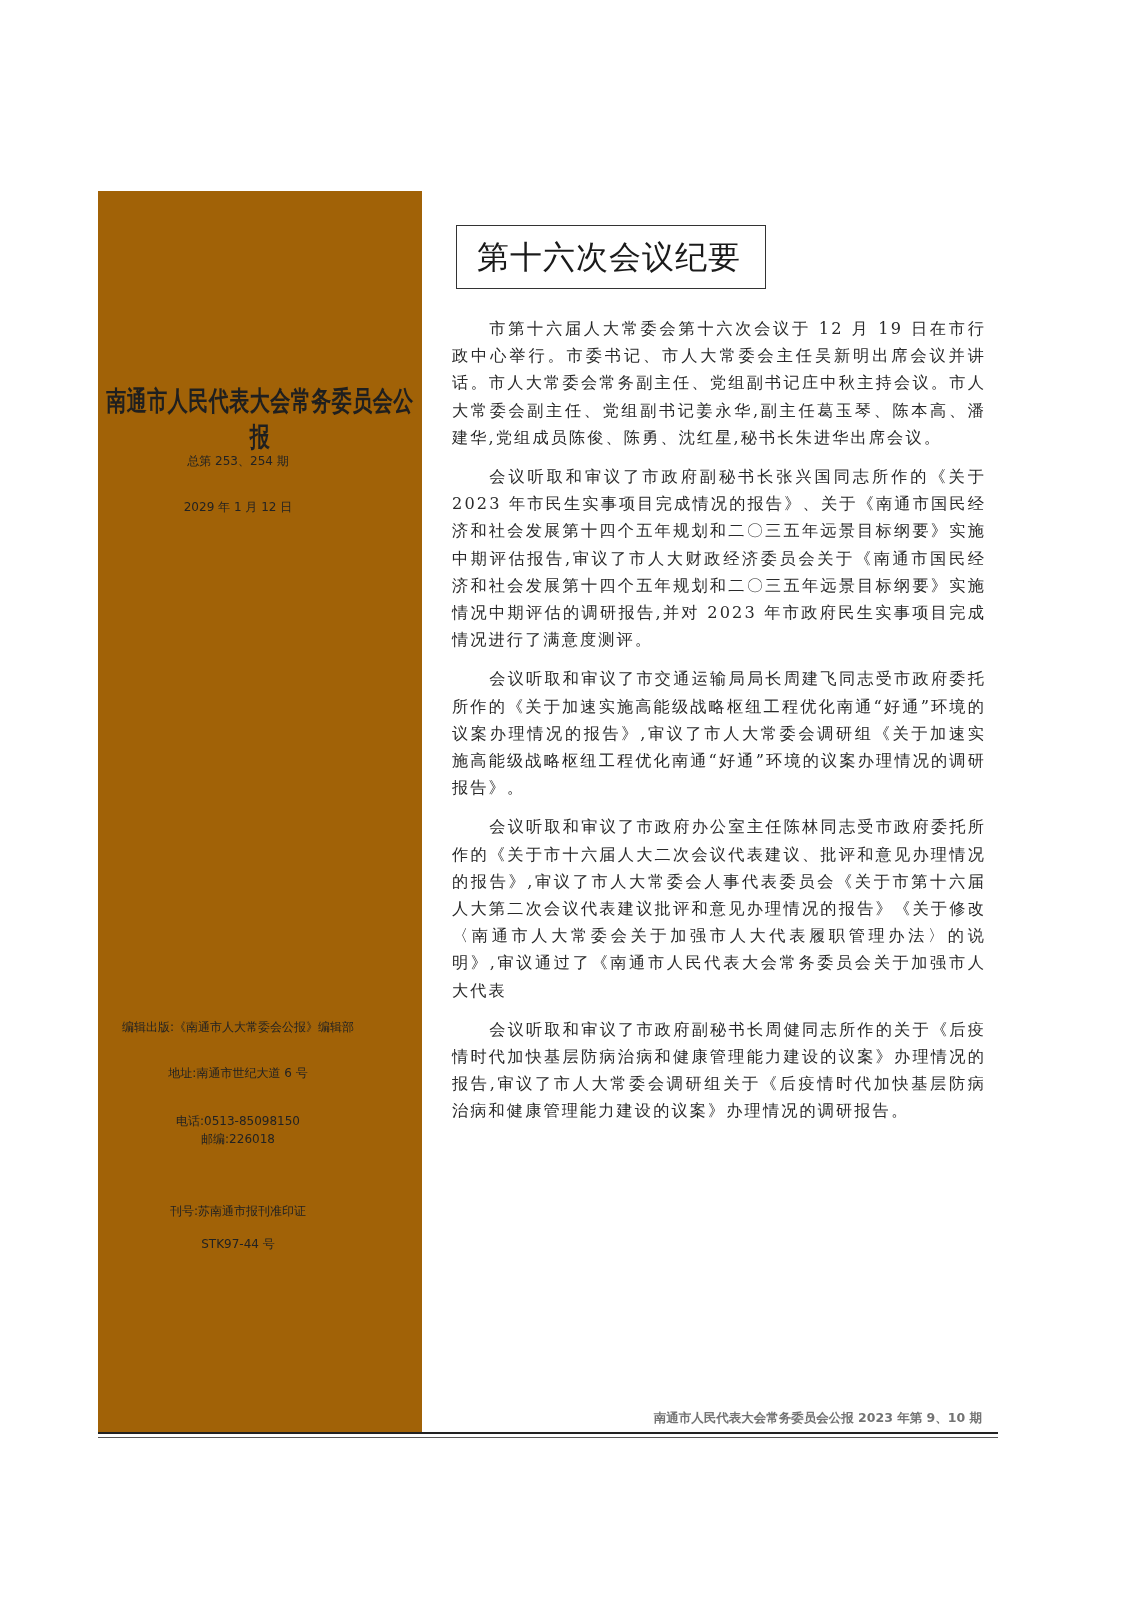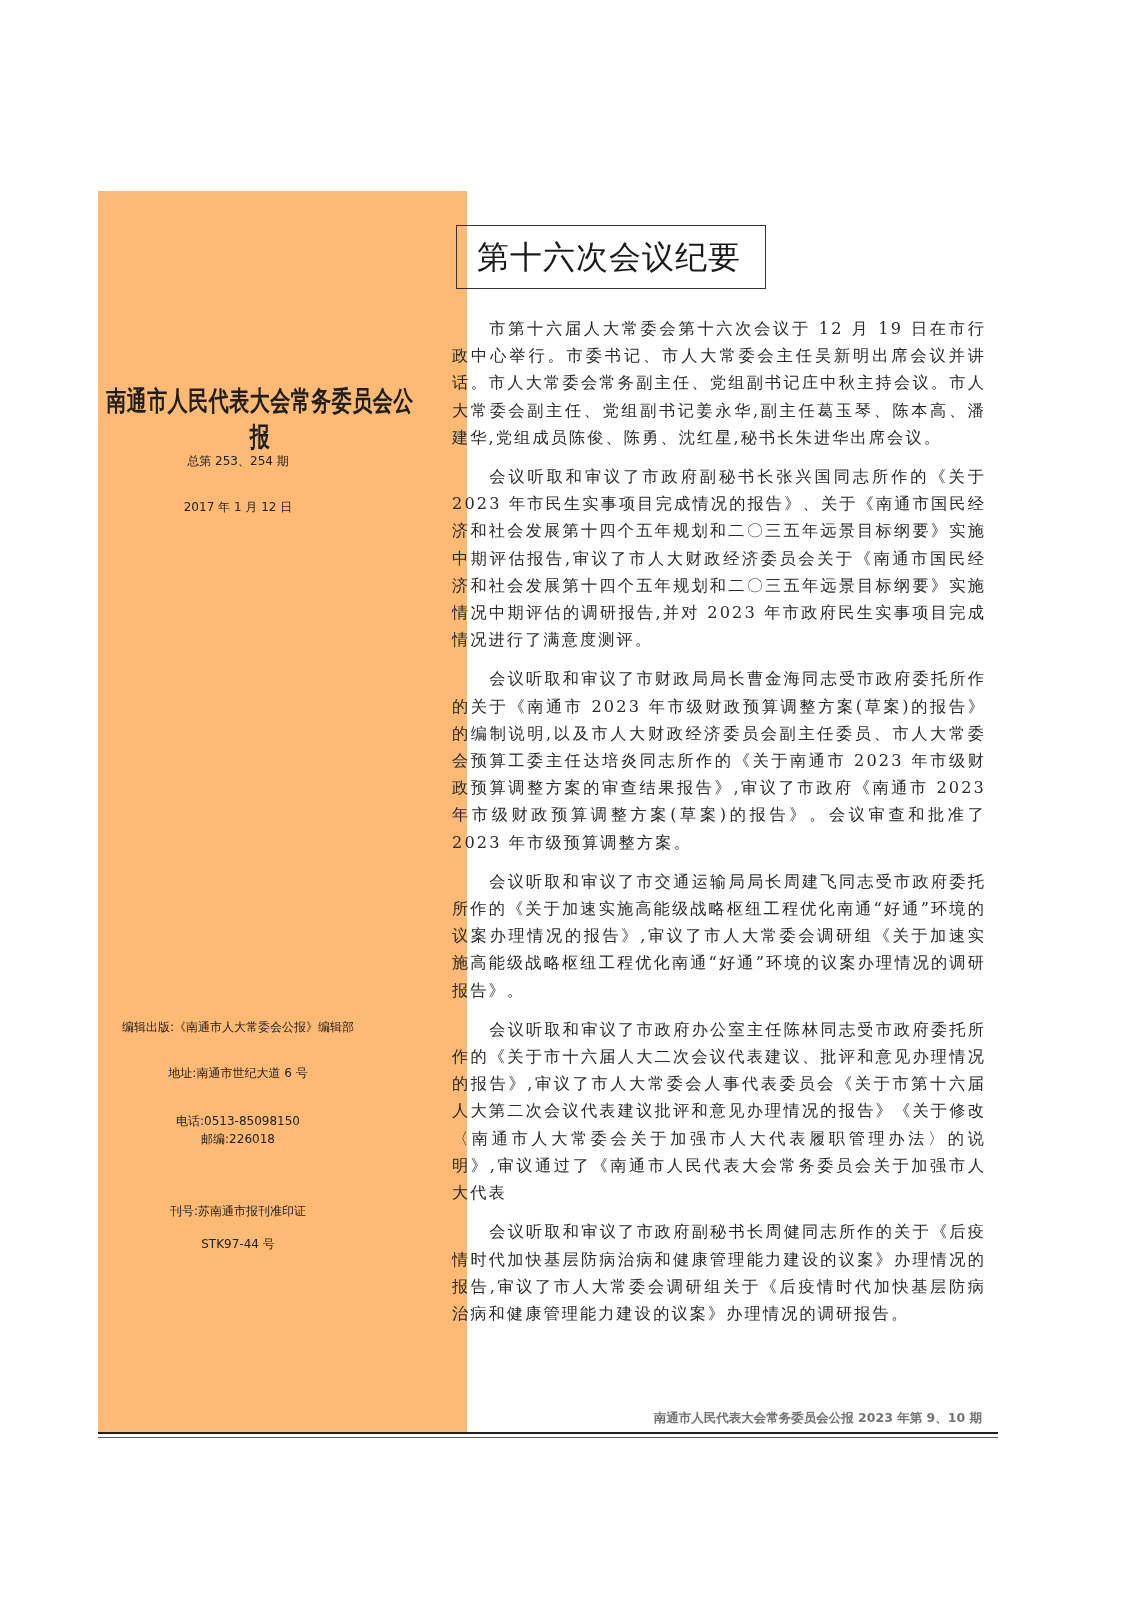--- a/index.html
+++ b/index.html
@@ -14,22 +14,21 @@
       overflow: hidden;
       font-family: "DejaVu Serif", "Liberation Serif", serif;
       color: #1a1a1a;
     }
     .sidebar {
       position: absolute;
       left: 98px;
       top: 191px;
       width: 324px;
       height: 1241px;
-      background: #fdba74;
-      padding-left: 45px;
+      background: #a16207;
     }
     .sidebar .journal-title {
       position: absolute;
       left: 0;
       top: 192px;
       width: 324px;
       text-align: center;
       font-family: "DejaVu Sans", "Liberation Sans", sans-serif;
       font-size: 20px;
       font-weight: bold;
@@ -110,39 +109,38 @@
       height: 1px;
       background: #555;
     }
   </style>
 </head>
 <body>
 
 <div class="sidebar">
   <div class="journal-title">南通市人民代表大会常务委员会公报</div>
   <div class="meta" style="top:262px;">总第 253、254 期</div>
-  <div class="meta" style="top:308px;">2017 年 1 月 12 日</div>
+  <div class="meta" style="top:308px;">2029 年 1 月 12 日</div>
   <div class="meta" style="top:828px;">编辑出版:《南通市人大常委会公报》编辑部</div>
   <div class="meta" style="top:874px;">地址:南通市世纪大道 6 号</div>
   <div class="meta" style="top:922px;">电话:0513-85098150</div>
   <div class="meta" style="top:940px;">邮编:226018</div>
   <div class="meta" style="top:1012px;">刊号:苏南通市报刊准印证</div>
   <div class="meta" style="top:1045px;">STK97-44 号</div>
 </div>
 
 <div class="main">
   <div class="title-box">
     <span>第十六次会议纪要</span>
   </div>
 </div>
 
 <div class="body-text">
   <p>市第十六届人大常委会第十六次会议于 12 月 19 日在市行政中心举行。市委书记、市人大常委会主任吴新明出席会议并讲话。市人大常委会常务副主任、党组副书记庄中秋主持会议。市人大常委会副主任、党组副书记姜永华,副主任葛玉琴、陈本高、潘建华,党组成员陈俊、陈勇、沈红星,秘书长朱进华出席会议。</p>
   <p>会议听取和审议了市政府副秘书长张兴国同志所作的《关于2023 年市民生实事项目完成情况的报告》、关于《南通市国民经济和社会发展第十四个五年规划和二〇三五年远景目标纲要》实施中期评估报告,审议了市人大财政经济委员会关于《南通市国民经济和社会发展第十四个五年规划和二〇三五年远景目标纲要》实施情况中期评估的调研报告,并对 2023 年市政府民生实事项目完成情况进行了满意度测评。</p>
-  <p>会议听取和审议了市财政局局长曹金海同志受市政府委托所作的关于《南通市 2023 年市级财政预算调整方案(草案)的报告》的编制说明,以及市人大财政经济委员会副主任委员、市人大常委会预算工委主任达培炎同志所作的《关于南通市 2023 年市级财政预算调整方案的审查结果报告》,审议了市政府《南通市 2023 年市级财政预算调整方案(草案)的报告》。会议审查和批准了 2023 年市级预算调整方案。</p>
   <p>会议听取和审议了市交通运输局局长周建飞同志受市政府委托所作的《关于加速实施高能级战略枢纽工程优化南通“好通”环境的议案办理情况的报告》,审议了市人大常委会调研组《关于加速实施高能级战略枢纽工程优化南通“好通”环境的议案办理情况的调研报告》。</p>
   <p>会议听取和审议了市政府办公室主任陈林同志受市政府委托所作的《关于市十六届人大二次会议代表建议、批评和意见办理情况的报告》,审议了市人大常委会人事代表委员会《关于市第十六届人大第二次会议代表建议批评和意见办理情况的报告》《关于修改〈南通市人大常委会关于加强市人大代表履职管理办法〉的说明》,审议通过了《南通市人民代表大会常务委员会关于加强市人大代表</p>
   <p>会议听取和审议了市政府副秘书长周健同志所作的关于《后疫情时代加快基层防病治病和健康管理能力建设的议案》办理情况的报告,审议了市人大常委会调研组关于《后疫情时代加快基层防病治病和健康管理能力建设的议案》办理情况的调研报告。</p>
 </div>
 
 <div class="footer-text">南通市人民代表大会常务委员会公报 2023 年第 9、10 期</div>
 <div class="rule-thick"></div>
 <div class="rule-thin"></div>
 
 </body></html>

